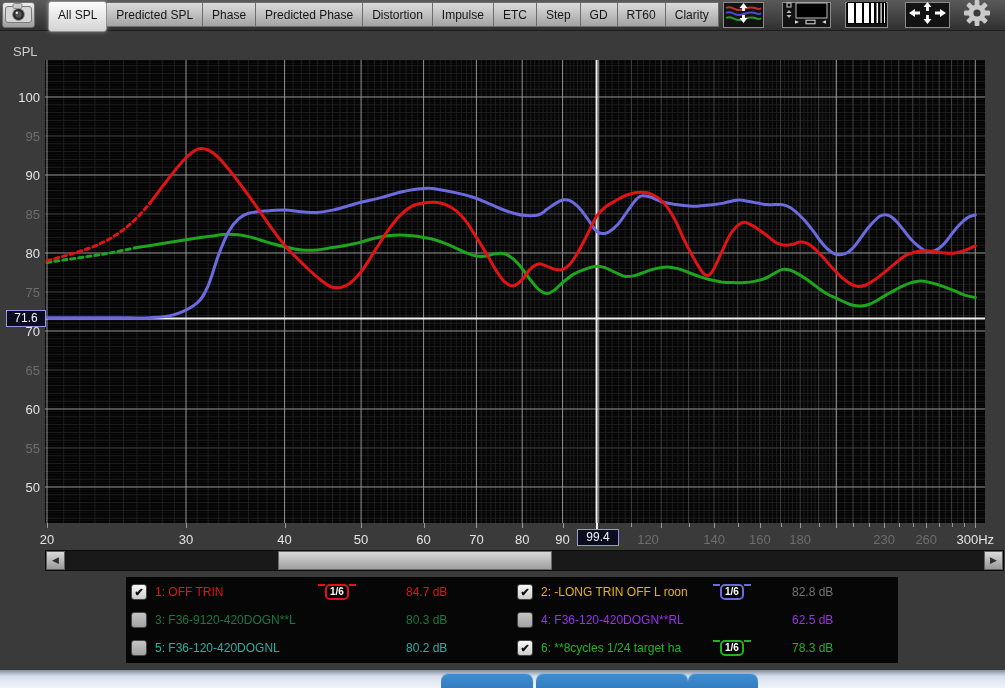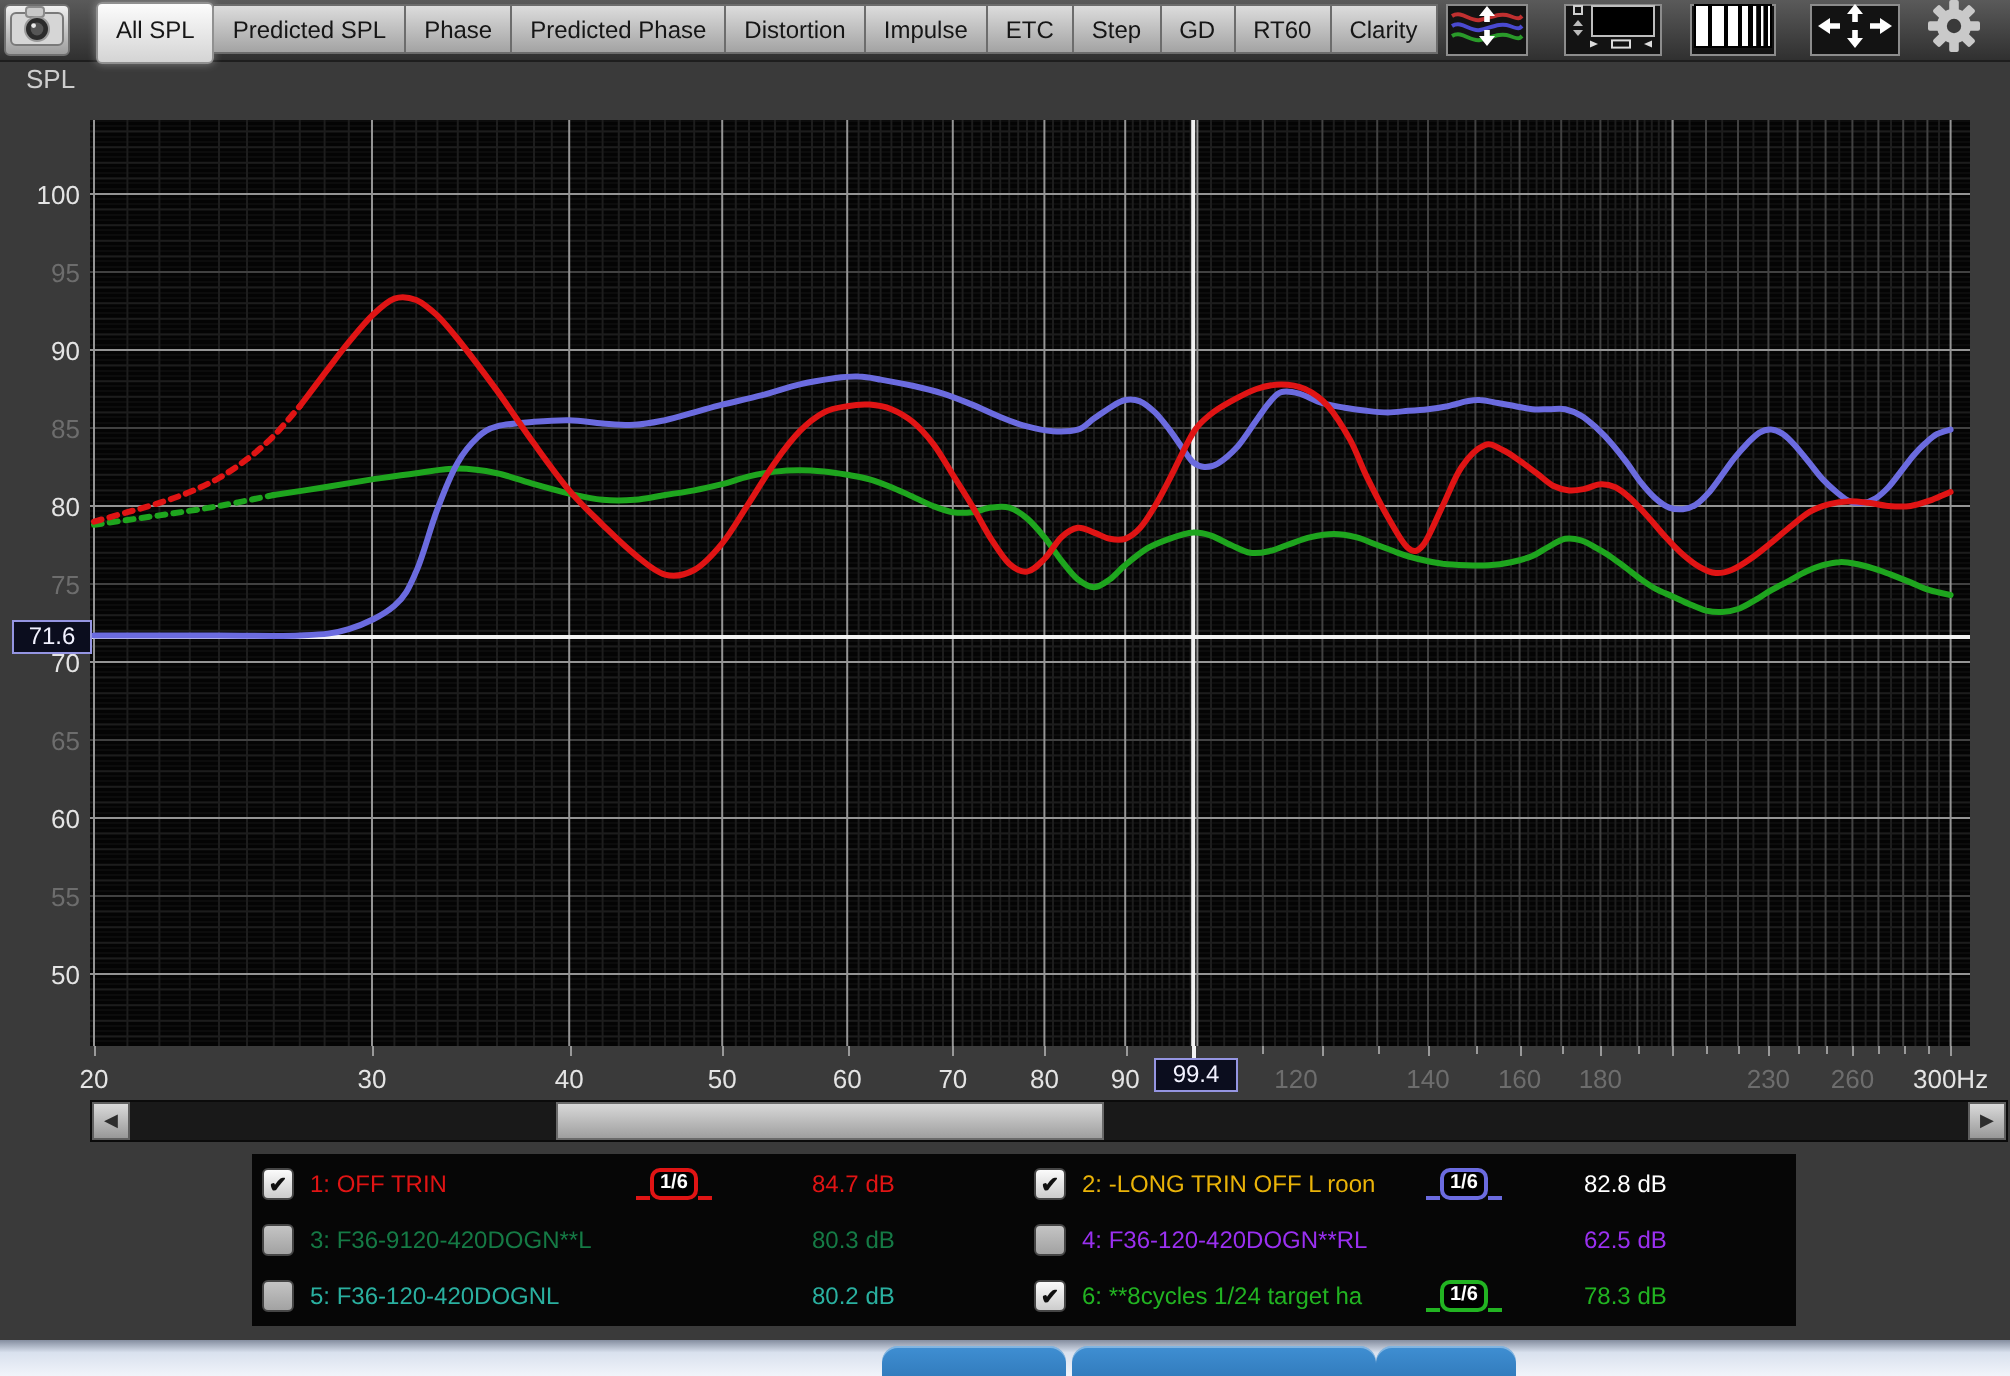--- a/index.html
+++ b/index.html
@@ -19,21 +19,21 @@
   .tab.active{background:linear-gradient(#fcfcfc,#d4d4d4);height:31px;line-height:27px;margin-top:-1px;
        border:1px solid #909090;border-radius:3px;box-shadow:0 0 4px rgba(255,255,255,.35)}
   .iconbtn{position:absolute;top:2px;height:26px;background:#131313;border:1px solid #8c8c8c;
        box-sizing:border-box;display:flex;align-items:center;justify-content:center;cursor:pointer}
   #ic-traces{left:723px;width:41px}
   #ic-limits{left:782px;width:49px}
   #ic-bands{left:845px;width:43px}
   #ic-pan{left:905px;width:45px}
   #ic-gear{left:956px;width:41px;background:none;border:none}
   
-  .spl-title{position:absolute;left:13px;top:32px;font-size:13px;color:#cdcdcd}
+  .spl-title{position:absolute;left:13px;top:44px;font-size:13px;color:#cdcdcd}
   #plotwrap{position:absolute;left:45px;top:60px;width:940px;height:463px;
             background:#040404 repeating-linear-gradient(180deg,#0c0c0c 0 1px,rgba(0,0,0,0) 1px 2.6px)}
   #plotwrap svg{position:absolute;left:0;top:0}
   .ylab{position:absolute;left:0;width:40px;text-align:right;font-size:13px;line-height:13px}
   .xlab{position:absolute;font-size:13px;transform:translateX(-50%);white-space:nowrap;top:532px}
   .bright{color:#e4e4e4}.dim{color:#6d6d6d}
   .tickmark{position:absolute;top:523px;width:1px;background:#999}
   .cursor-box{position:absolute;background:#0b0d1e;border:1px solid #9595e2;color:#f2f2ff;
               font-size:12px;text-align:center;line-height:15px;z-index:5}
   #spl-cursor{left:6px;top:310px;width:38px;height:15px}
@@ -52,21 +52,21 @@
   .legend{position:absolute;left:126px;top:577px;width:772px;height:86px;background:#060606;
           display:grid;grid-template-columns:386px 386px;grid-auto-rows:28px;align-content:center}
   .lcell{display:flex;align-items:center;padding-left:5px;font-size:12px;box-sizing:border-box}
   .cb{width:14px;height:14px;border-radius:3px;border:1px solid #454545;display:flex;align-items:center;
       justify-content:center;font-size:11px;font-weight:bold;color:#101010;flex:0 0 auto;cursor:pointer}
   .cb.on{background:linear-gradient(#fbfbfb,#cccccc)}
   .cb.off{background:linear-gradient(#c4c4c4,#a2a2a2)}
   .llabel{margin-left:8px;white-space:nowrap;overflow:hidden}
   .lcell:nth-child(odd) .llabel{width:163px}
   .lcell:nth-child(even) .llabel{width:172px}
-  .badge-wrap{display:flex;align-items:flex-end;cursor:pointer}
+  .badge-wrap{display:flex;align-items:flex-start;cursor:pointer}
   .stub{width:7px;height:2px}
   .badge{border:2px solid;border-radius:5px;background:#000;color:#fff;font-size:10px;
          font-weight:bold;line-height:12px;padding:0 3px}
   .lval{margin-left:auto;margin-right:42px;width:64px;white-space:nowrap}
   
   .bottom-strip{position:absolute;left:0;top:670px;width:1005px;height:18px;
       background:linear-gradient(#848d9f,#d9e1ee 35%,#f1f4fa)}
   .bbtn{position:absolute;top:3px;height:26px;border-radius:8px;cursor:pointer;
         background:linear-gradient(#3f8fd3,#2a6fae);box-shadow:inset 0 1px 0 rgba(255,255,255,.35)}
   #bbtn-1{left:441px;width:92px}
@@ -473,21 +473,21 @@
       <div class="lval" style="color: rgb(224, 20, 20);">84.7 dB</div>
     </div>
     <div class="lcell">
       <div class="cb on">✔</div>
       <div class="llabel" style="color: #eab308;">2: -LONG TRIN OFF L roon</div>
       <div class="badge-wrap">
         <div class="stub" style="background: rgb(107, 107, 223);"></div>
         <div class="badge" style="border-color: rgb(107, 107, 223);">1/6</div>
         <div class="stub" style="background: rgb(107, 107, 223);"></div>
       </div>
-      <div class="lval" style="color: #ffffff;">82.8 dB</div>
+      <div class="lval" style="color: #737373;">82.8 dB</div>
     </div>
     <div class="lcell">
       <div class="cb off"></div>
       <div class="llabel" style="color: rgb(21, 122, 69);">3: F36-9120-420DOGN**L</div>
       <div class="lval" style="color: rgb(21, 122, 69);">80.3 dB</div>
     </div>
     <div class="lcell">
       <div class="cb off"></div>
       <div class="llabel" style="color: rgb(154, 48, 240);">4: F36-120-420DOGN**RL</div>
       <div class="lval" style="color: rgb(154, 48, 240);">62.5 dB</div>

